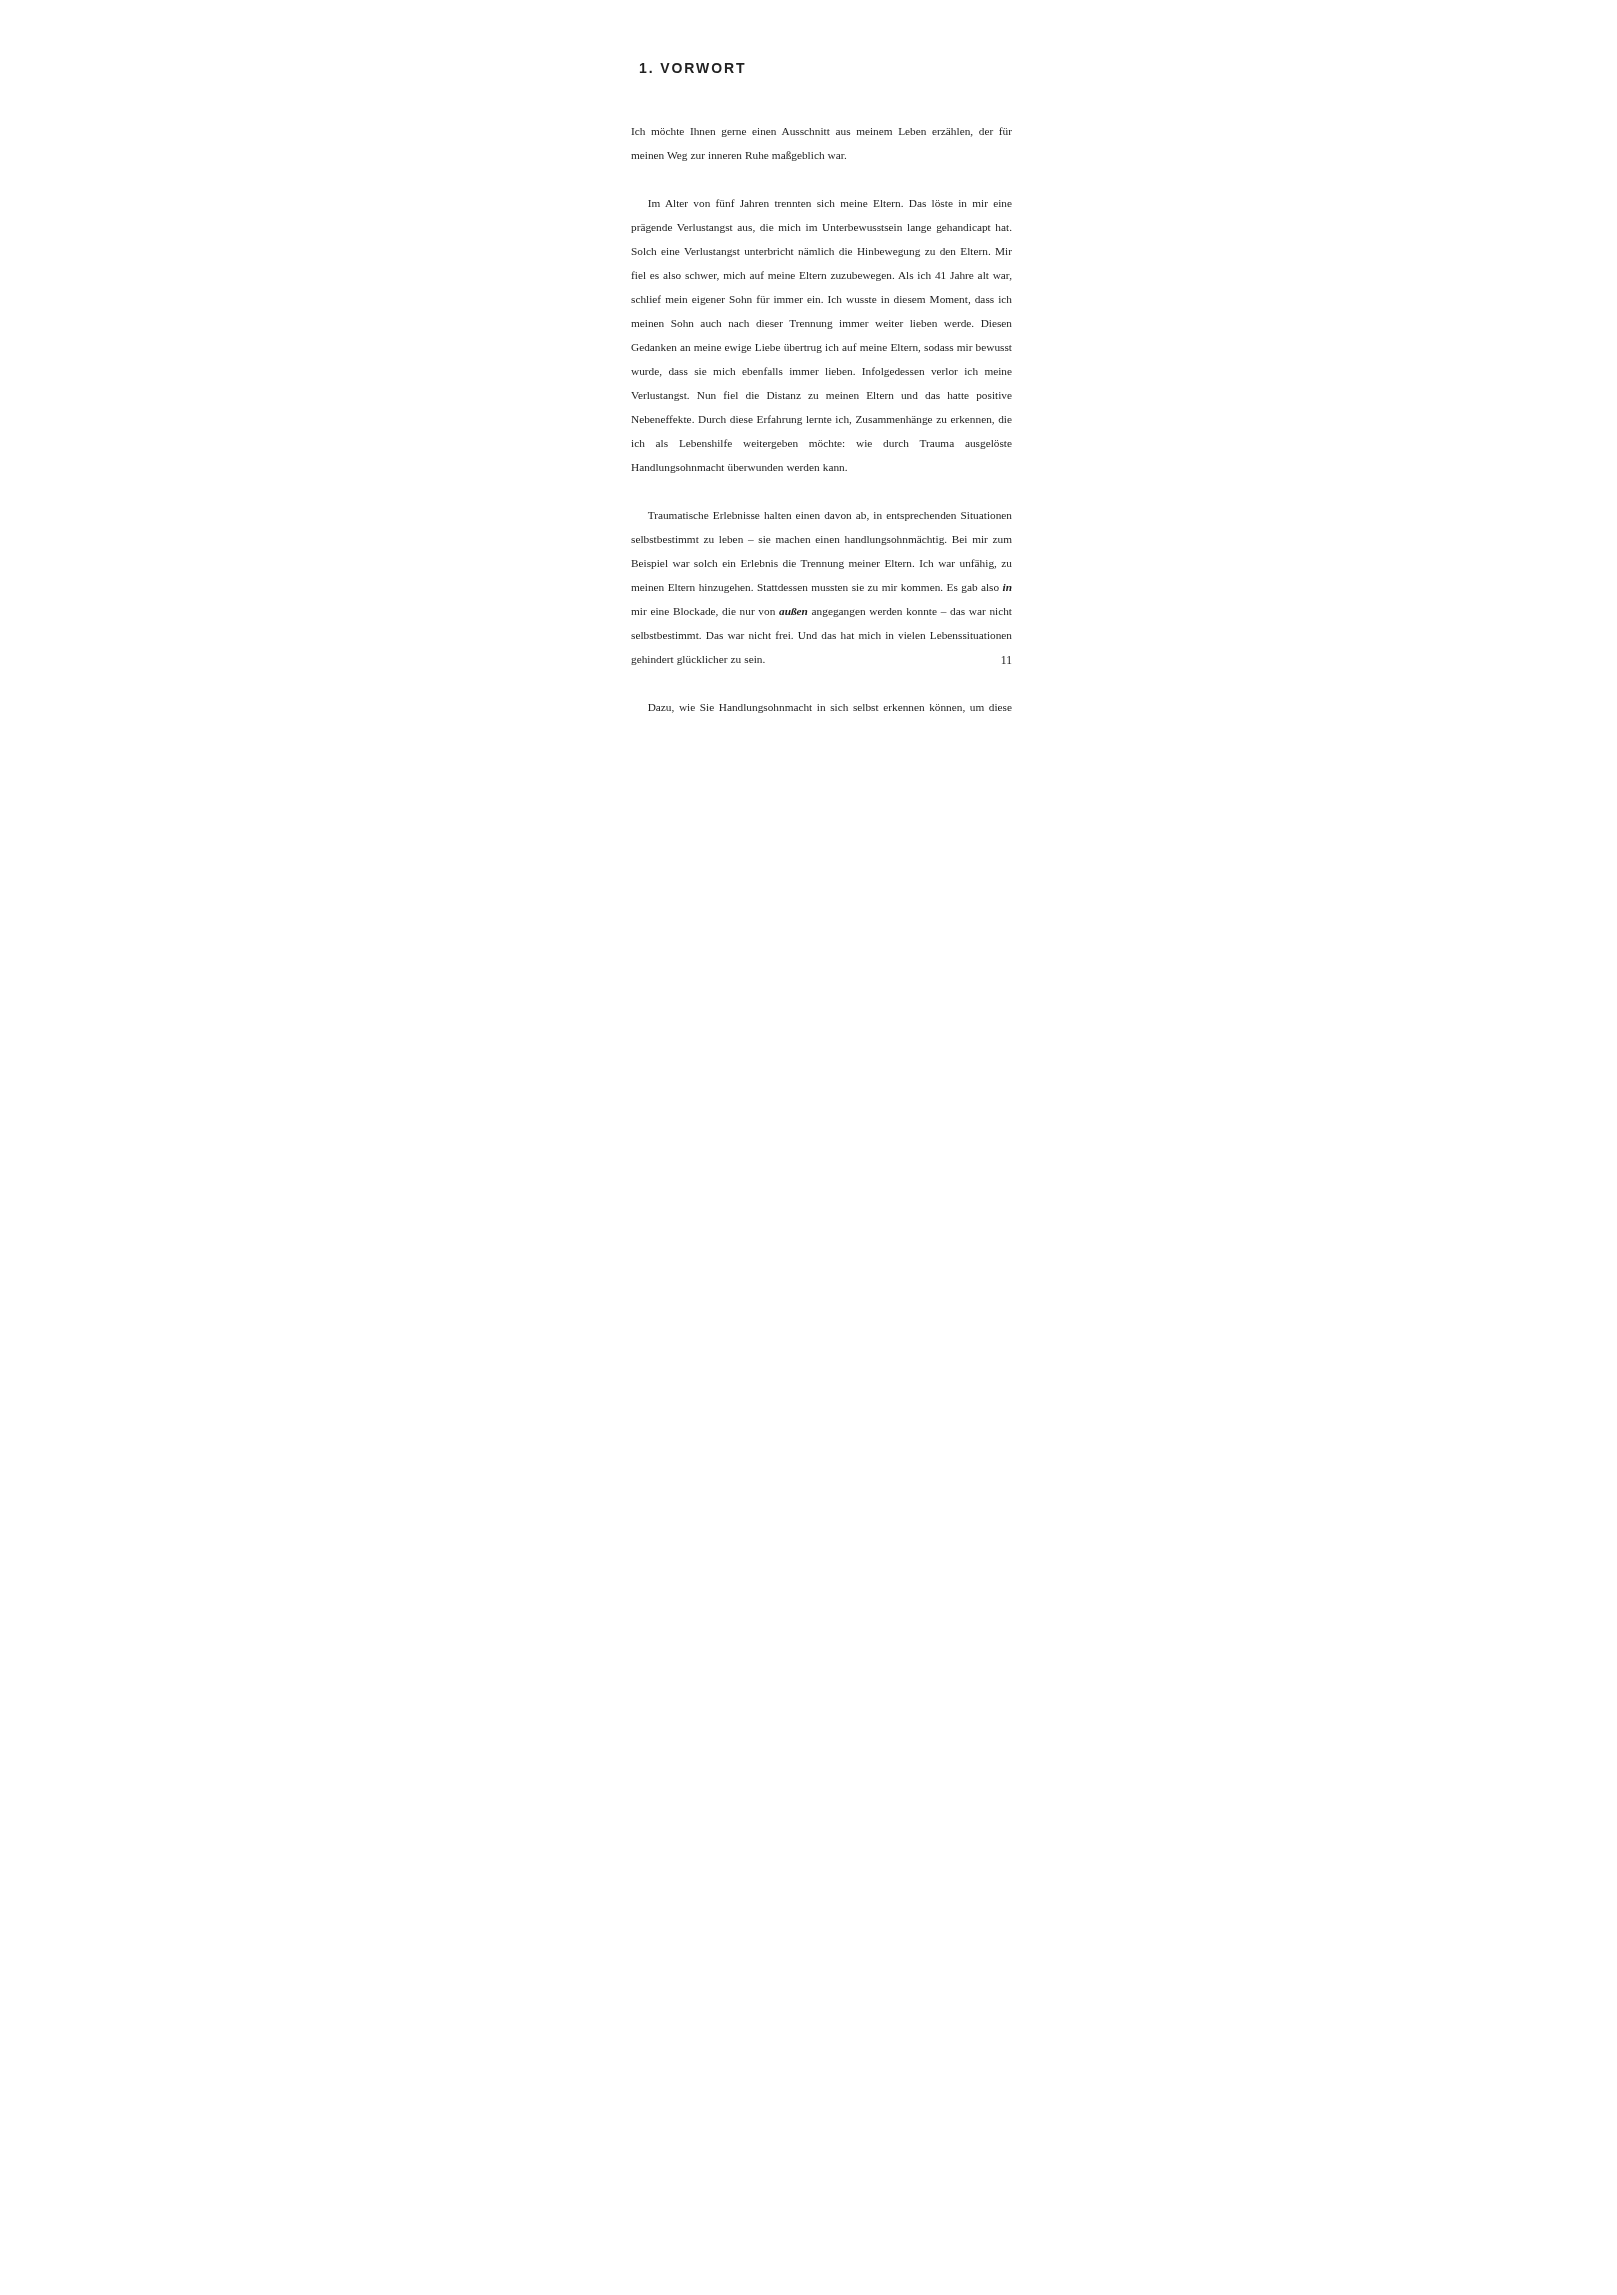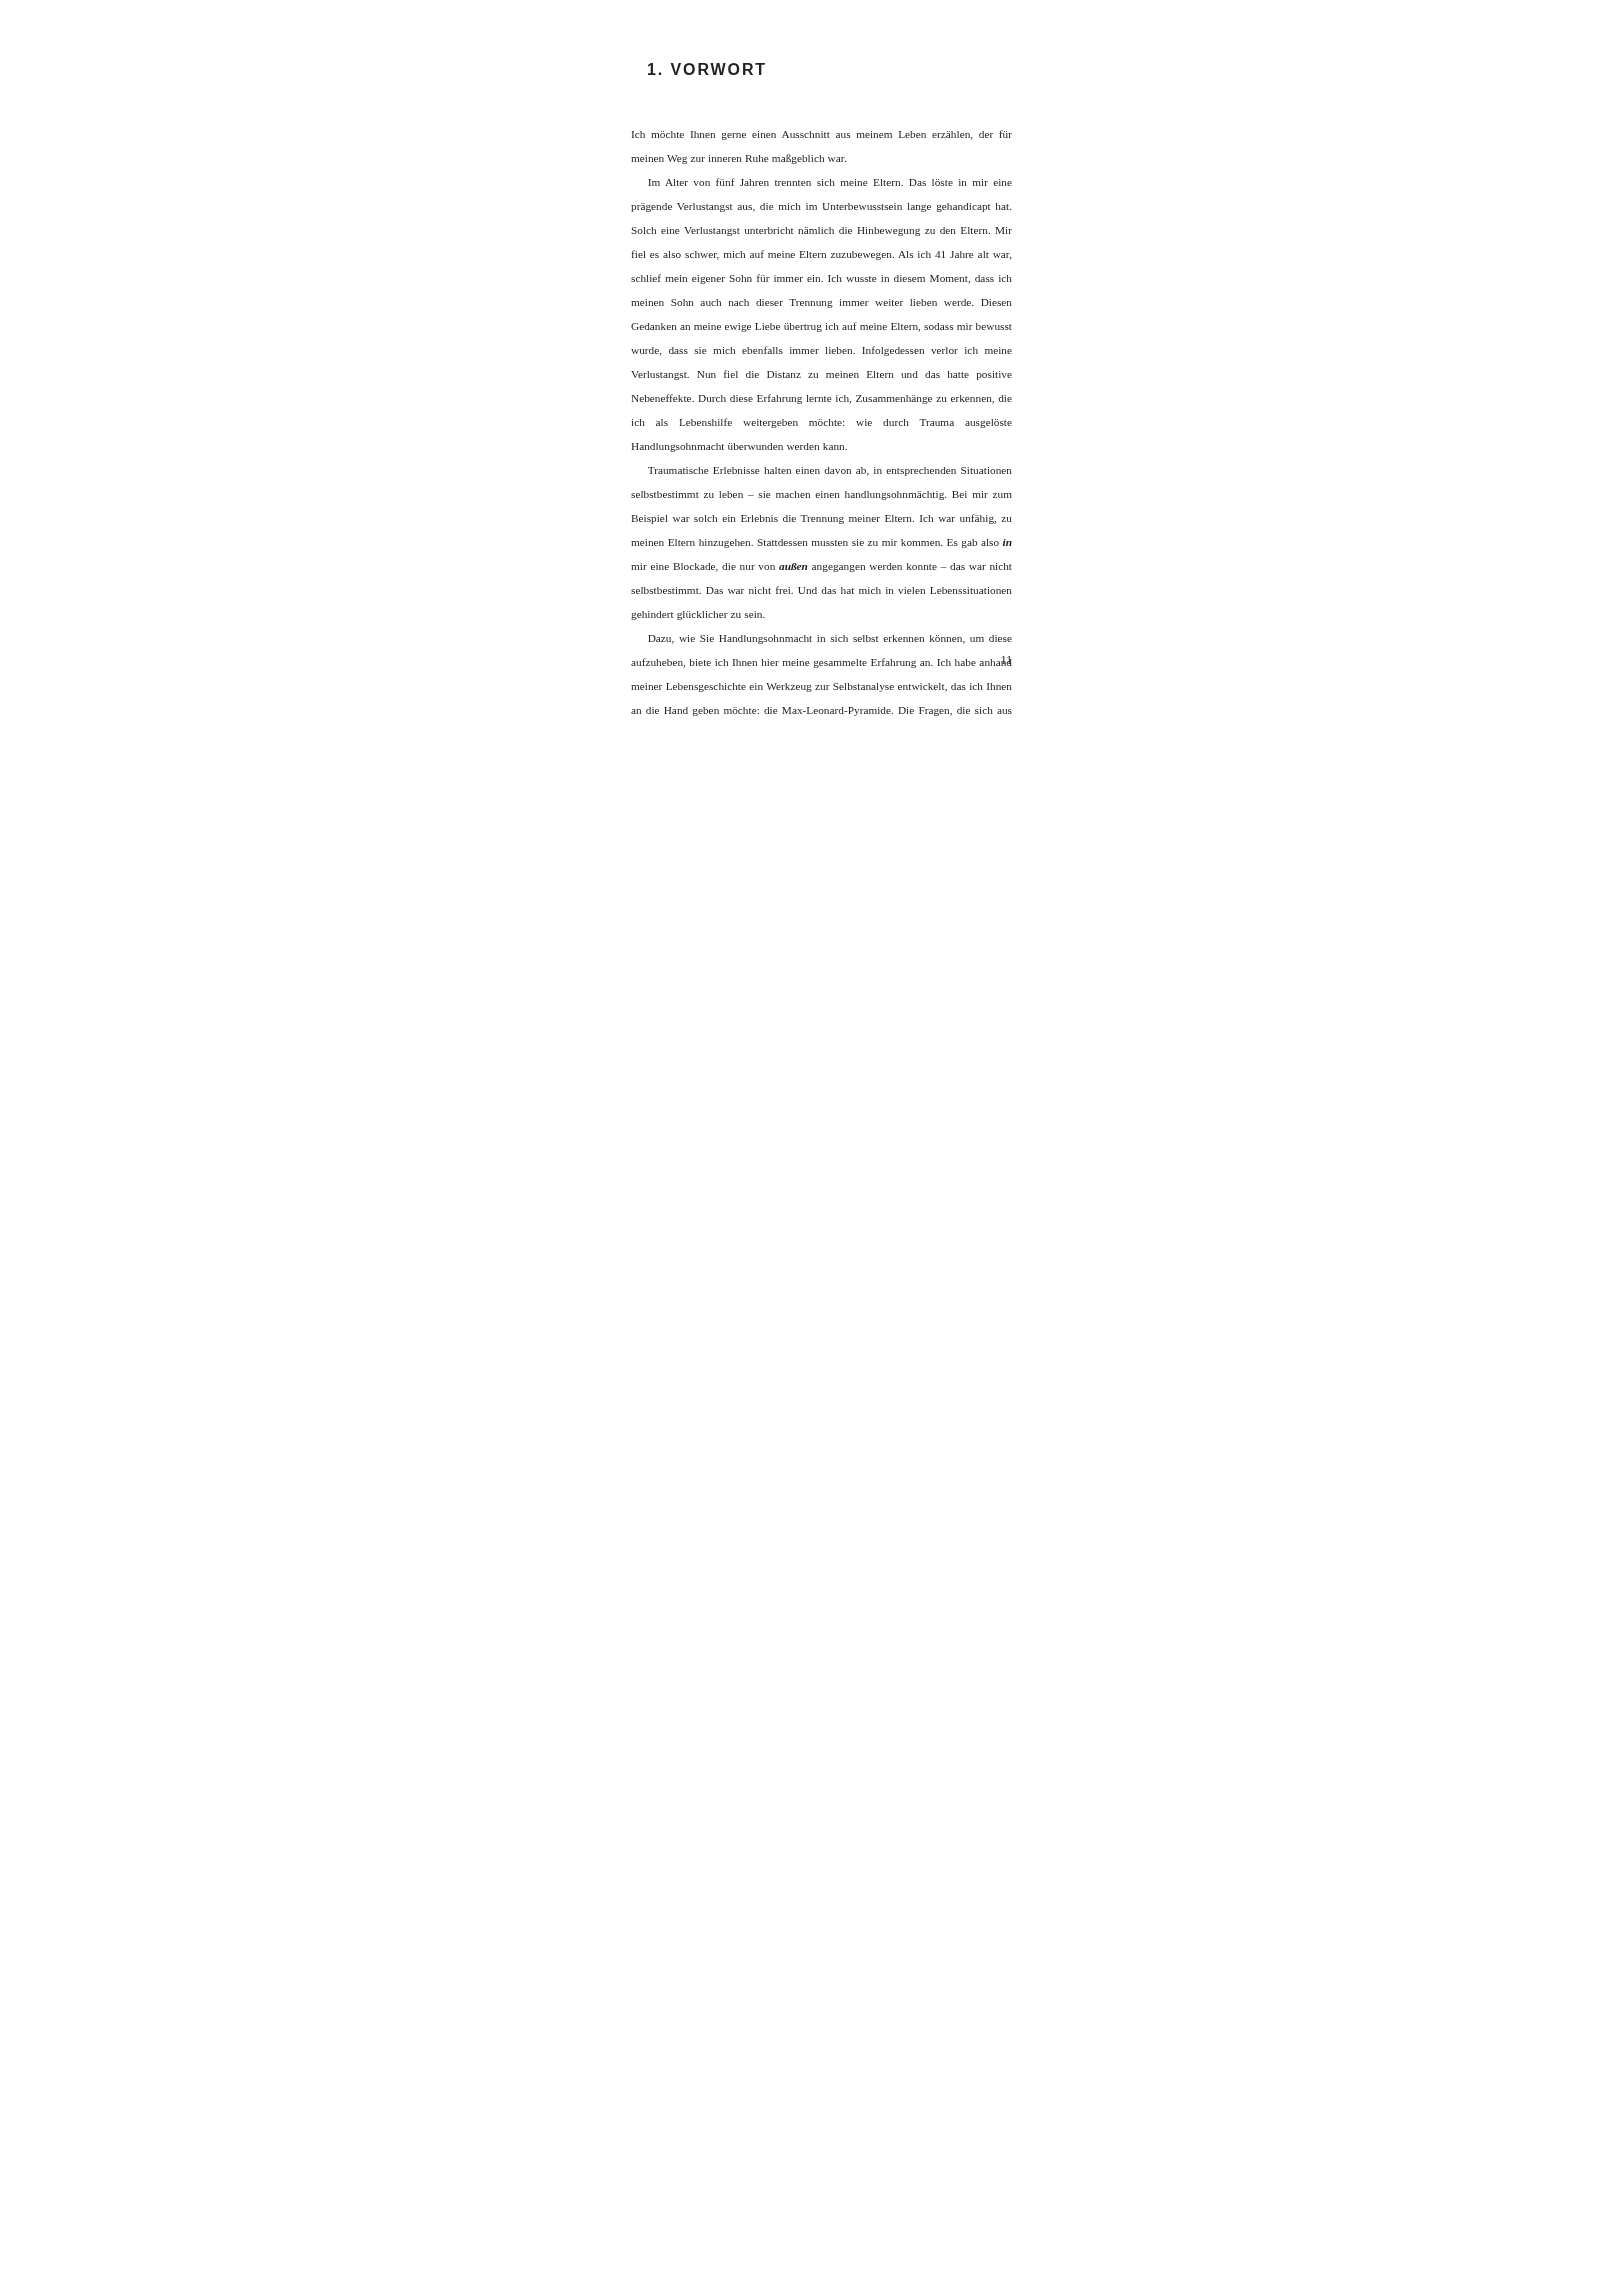--- a/index.html
+++ b/index.html
@@ -18,38 +18,39 @@
       overflow: hidden;
     }
     .content {
       position: absolute;
       left: 77px;
       right: 51px;
       top: 61px;
     }
     .chapter-title {
       font-family: "Liberation Sans", sans-serif;
-      font-size: 16px;
+      font-size: 14px;
       font-weight: 600;
       letter-spacing: 1.9px;
       color: #222222;
-      margin: 0 0 43px 16px;
+      margin: 0 0 43px 8px;
       line-height: 1.1;
     }
     .body-text p {
       margin: 0;
       font-size: 11.3px;
       line-height: 24px;
       text-align: justify;
       hyphens: auto;
       -webkit-hyphens: auto;
       word-spacing: 0.02em;
     }
     .body-text p.indent {
       text-indent: 16.7px;
+      margin-top: 24px;
     }
     .bi {
       font-weight: 700;
       font-style: italic;
     }
     .page-number {
       position: absolute;
       right: 51px;
       bottom: 55px;
       font-size: 11.6px;

